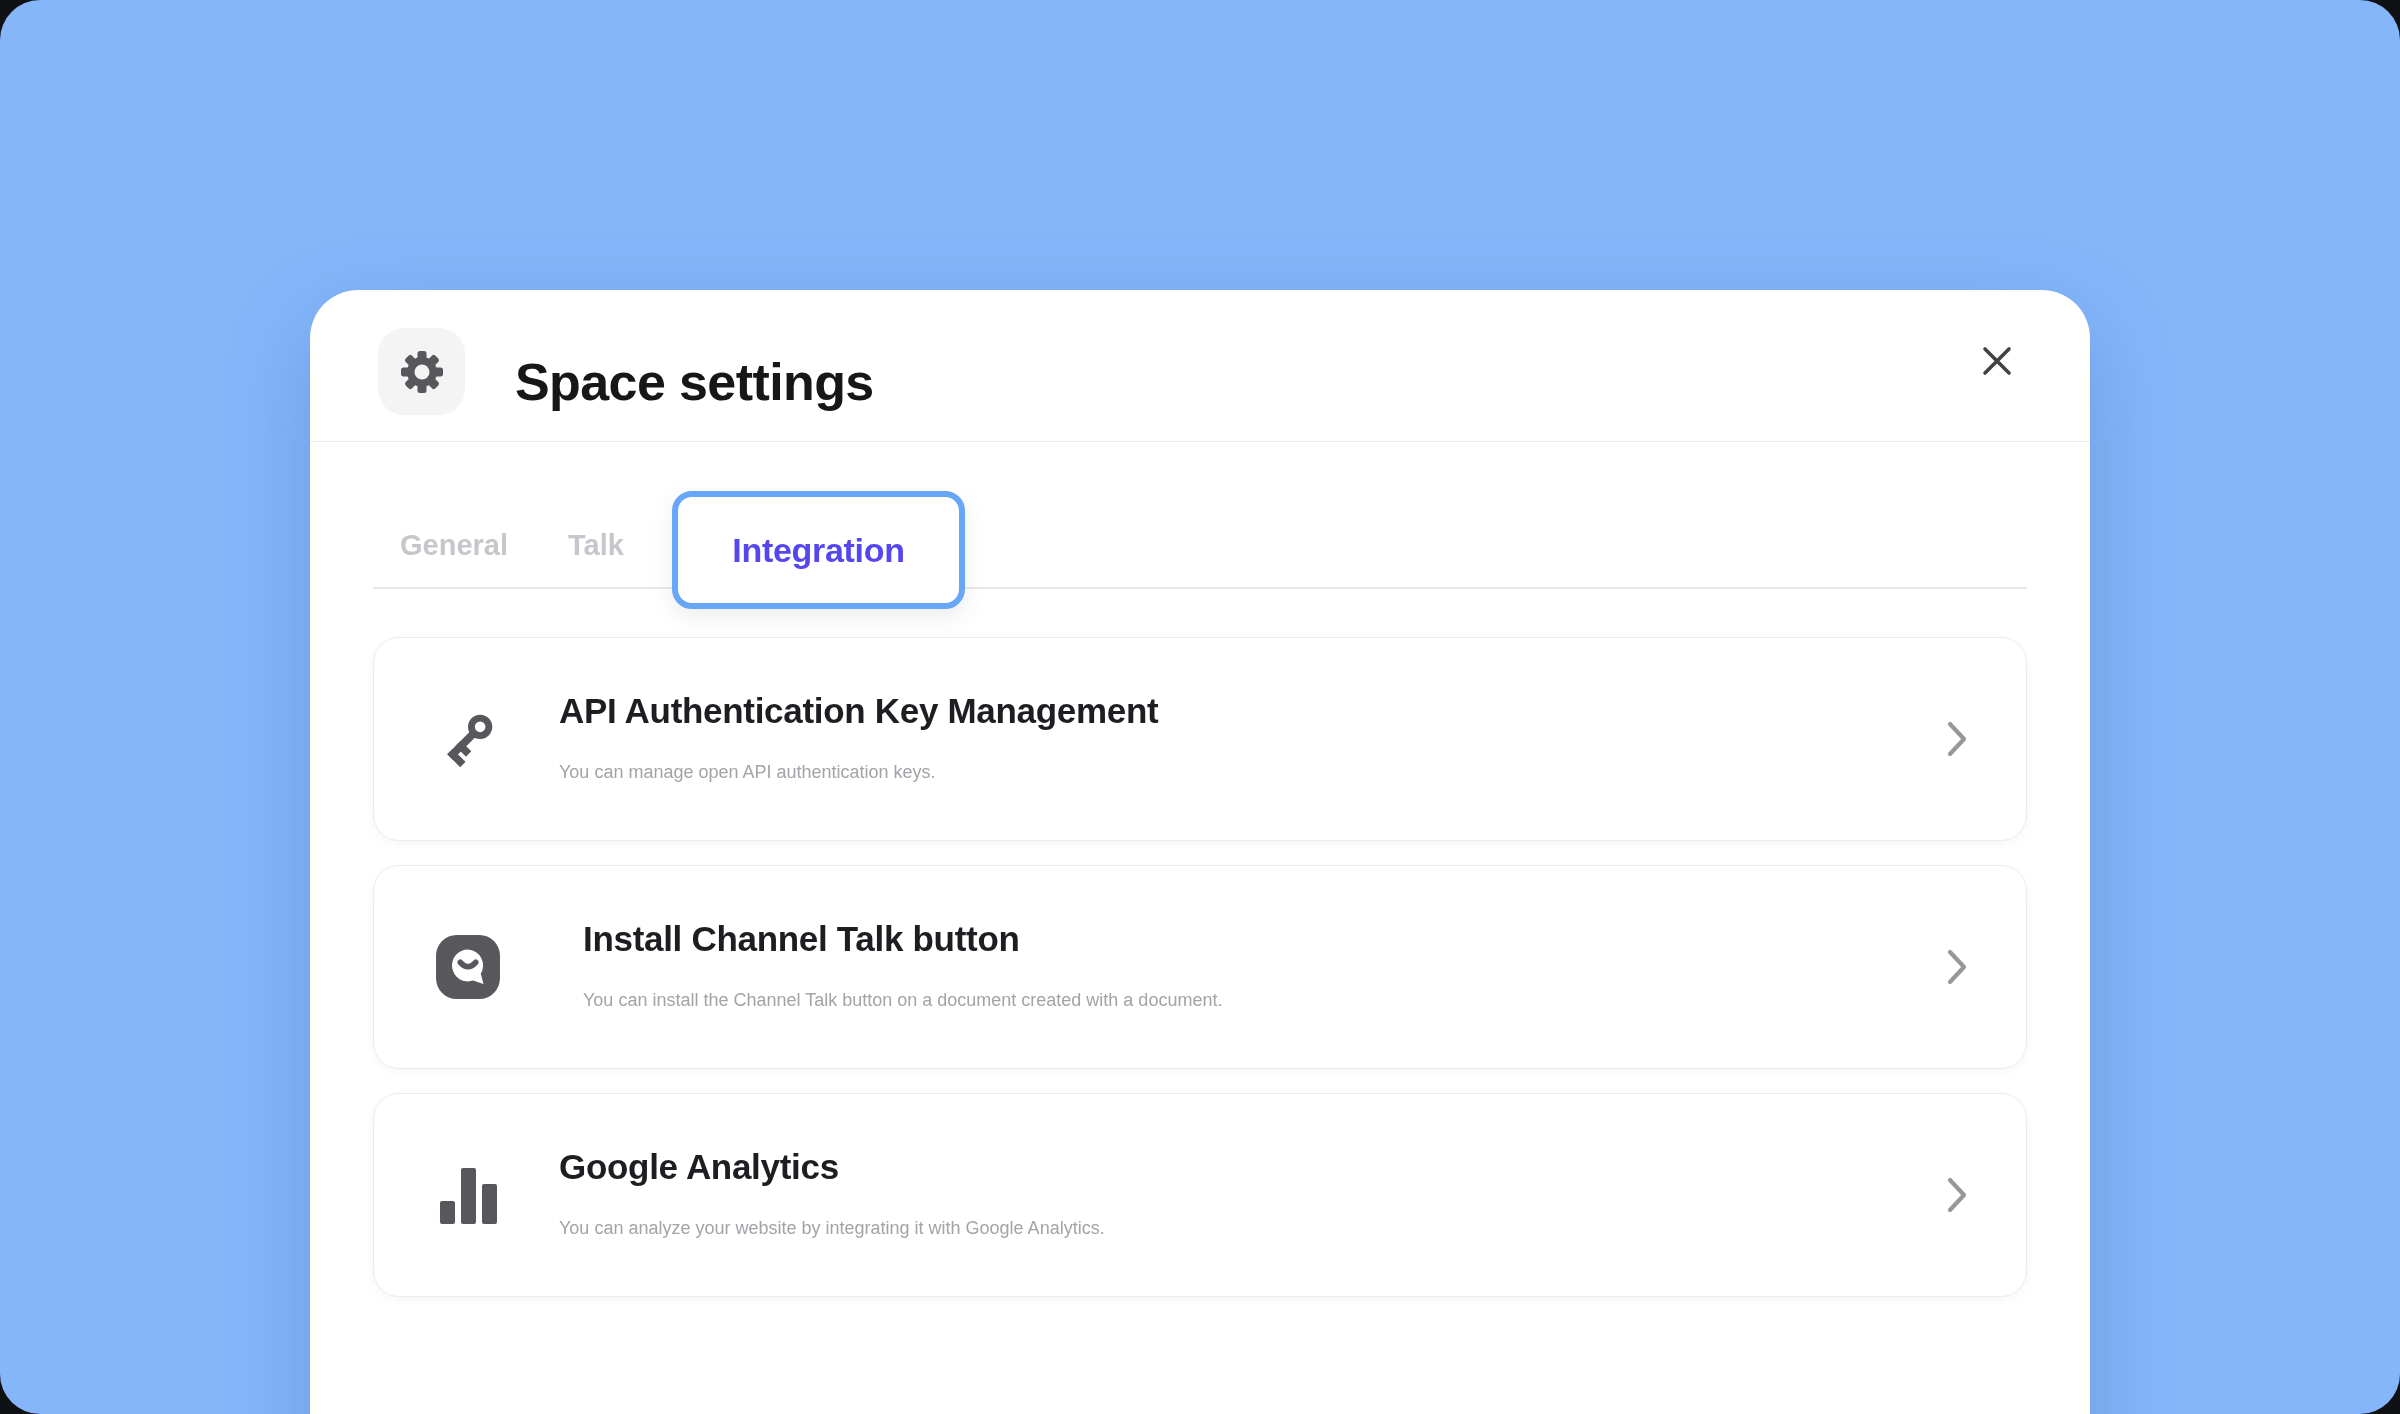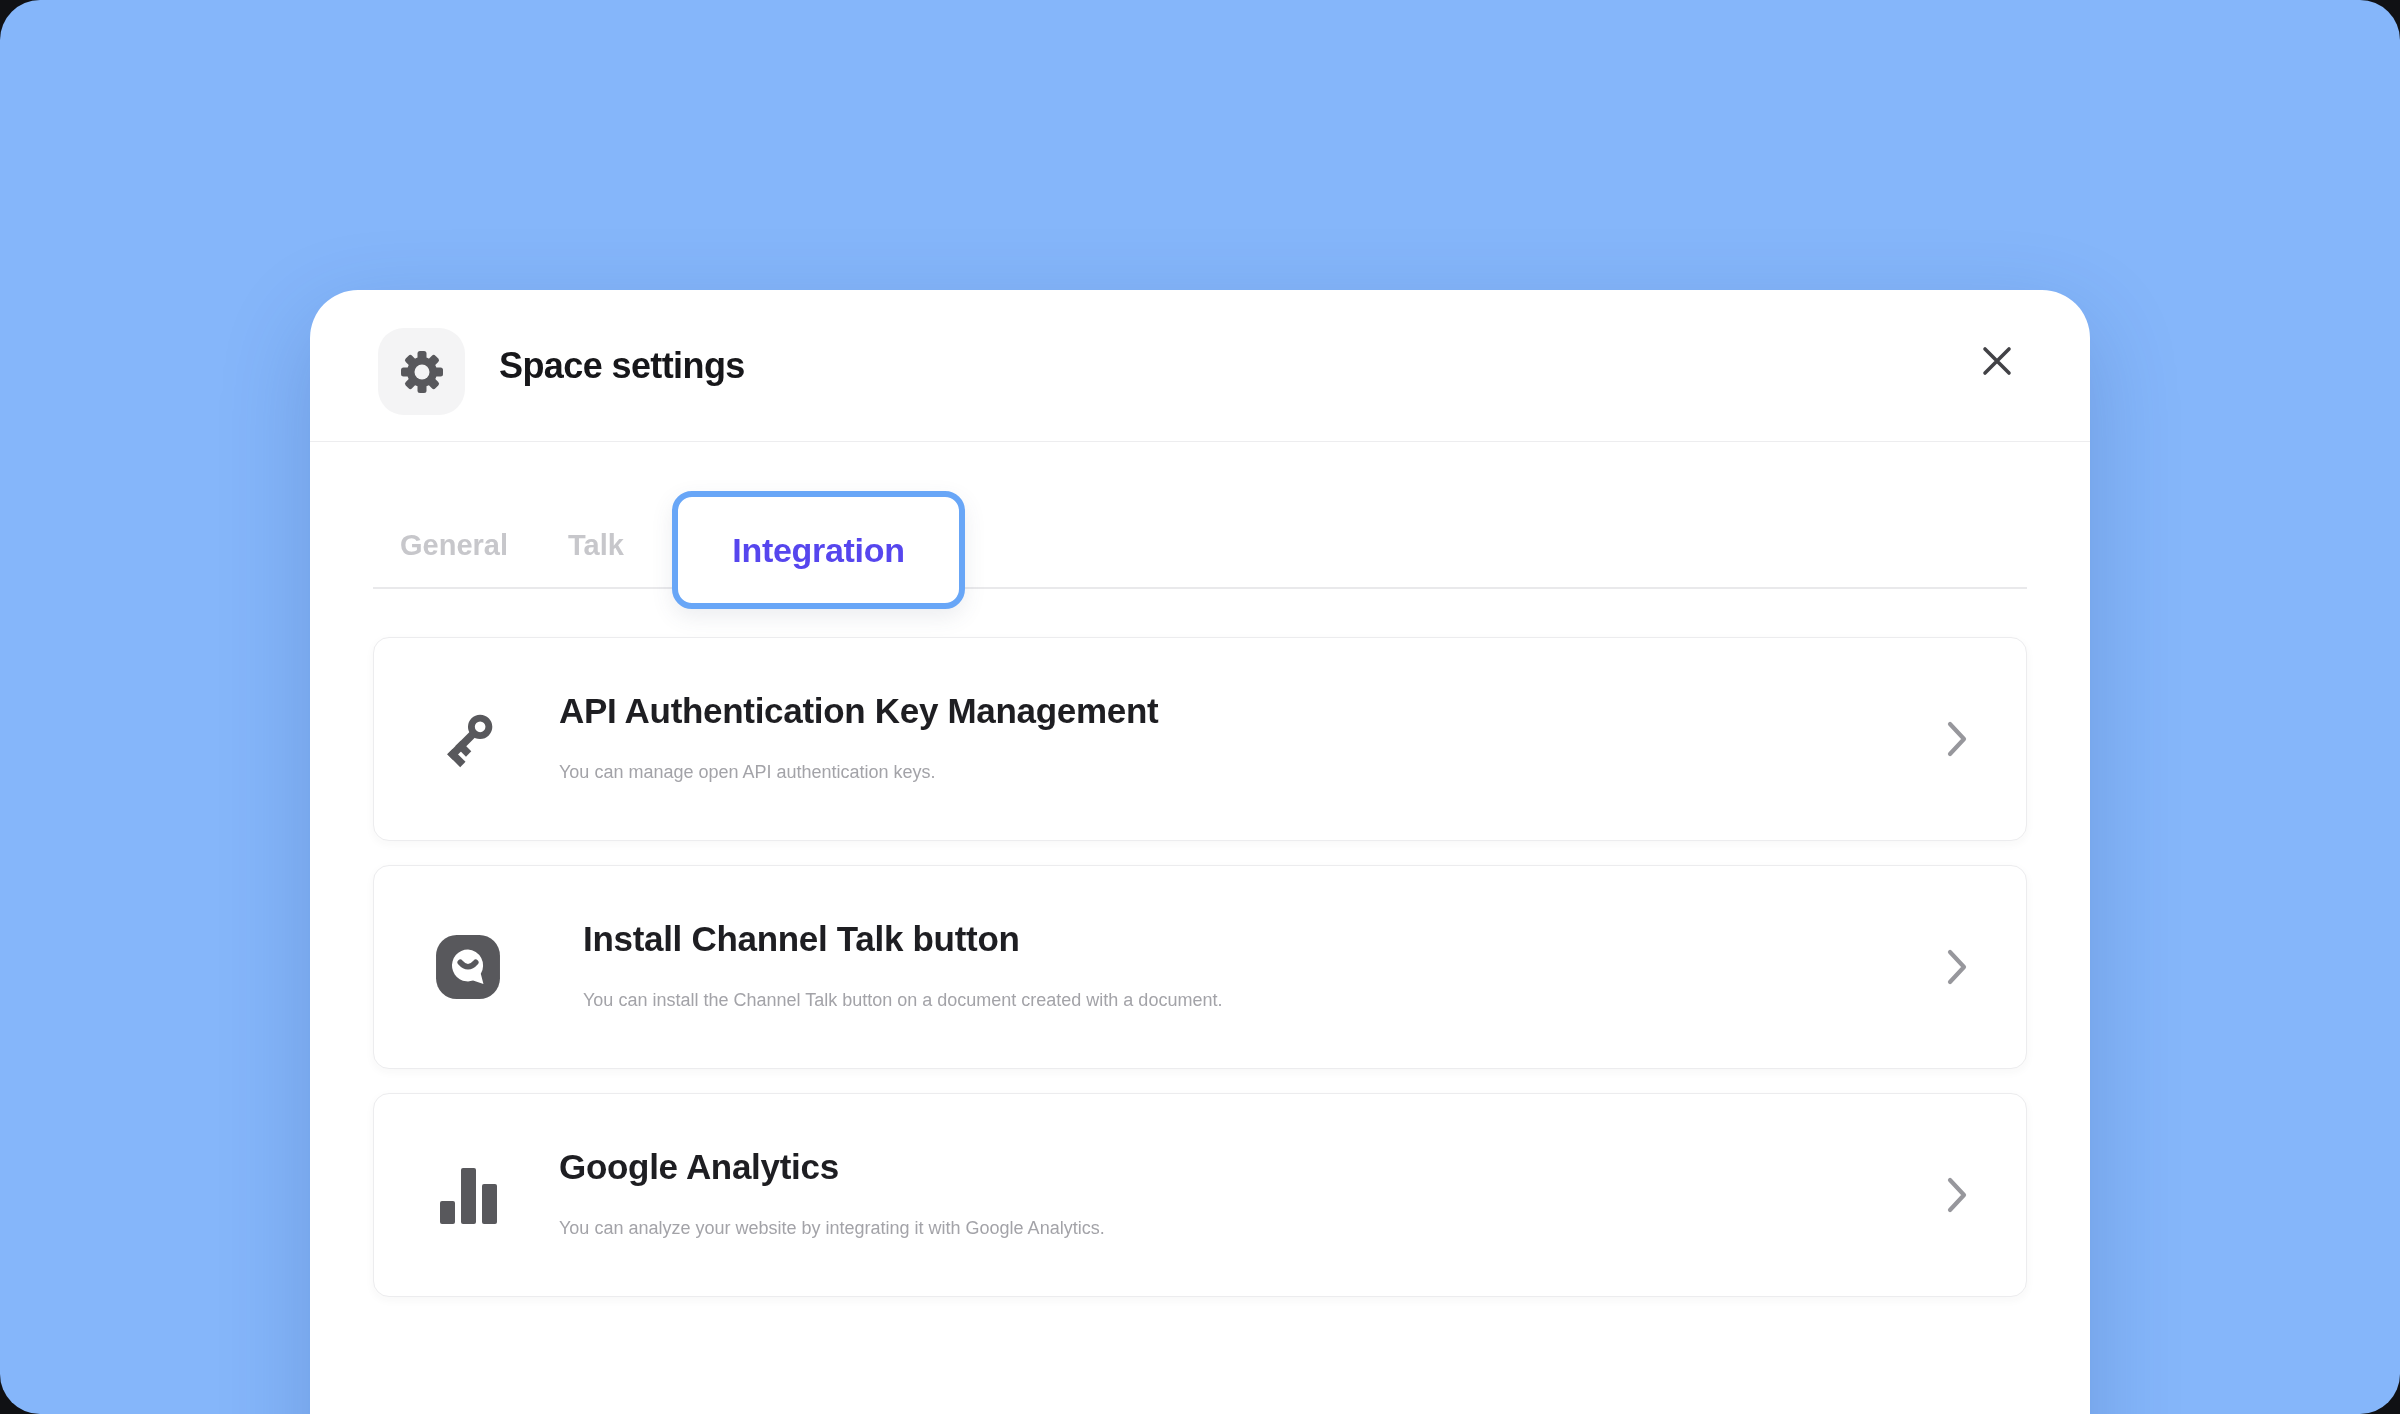--- a/index.html
+++ b/index.html
@@ -40,22 +40,22 @@
     background: #f4f4f5;
     display: flex;
     align-items: center;
     justify-content: center;
   }
   .dialog-title {
     position: absolute;
     left: 189px;
     top: 76px;
     transform: translateY(-50%);
-    margin: 0;
-    font-size: 36px;
+    margin: 16px;
+    font-size: 52px;
     font-weight: 700;
     letter-spacing: -0.6px;
     color: #17171a;
     white-space: nowrap;
   }
   .close-btn {
     position: absolute;
     left: 1661px;
     top: 45px;
     width: 52px;
@@ -127,21 +127,21 @@
   }
   
   .card {
     position: absolute;
     left: 63px;
     width: 1654px;
     height: 204px;
     box-sizing: border-box;
     background: #ffffff;
     border: 1px solid #ececee;
-    border-radius: 16px;
+    border-radius: 26px;
     box-shadow: 0 3px 10px rgba(40, 40, 60, 0.04);
     display: flex;
     align-items: center;
     cursor: pointer;
   }
   .card-1 { top: 347px; }
   .card-2 { top: 575px; gap: 24px; }
   .card-3 { top: 803px; }
   .card-icon {
     flex: none;

